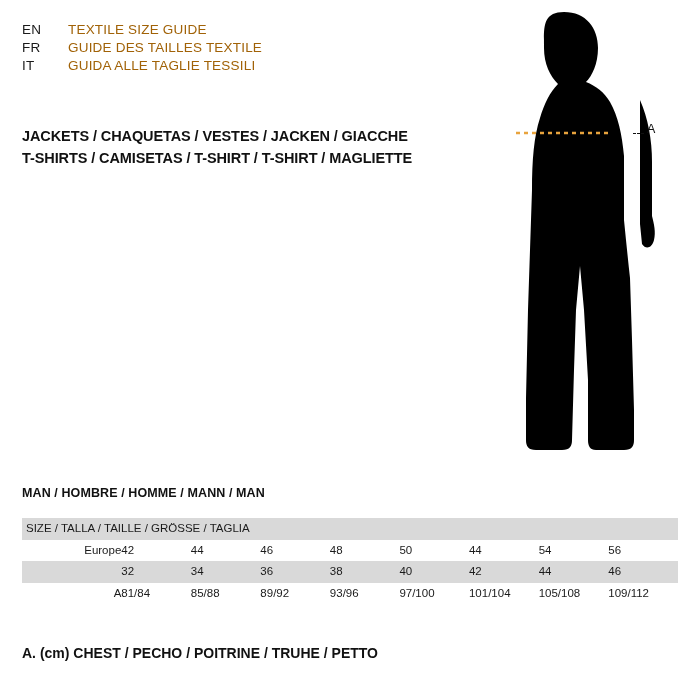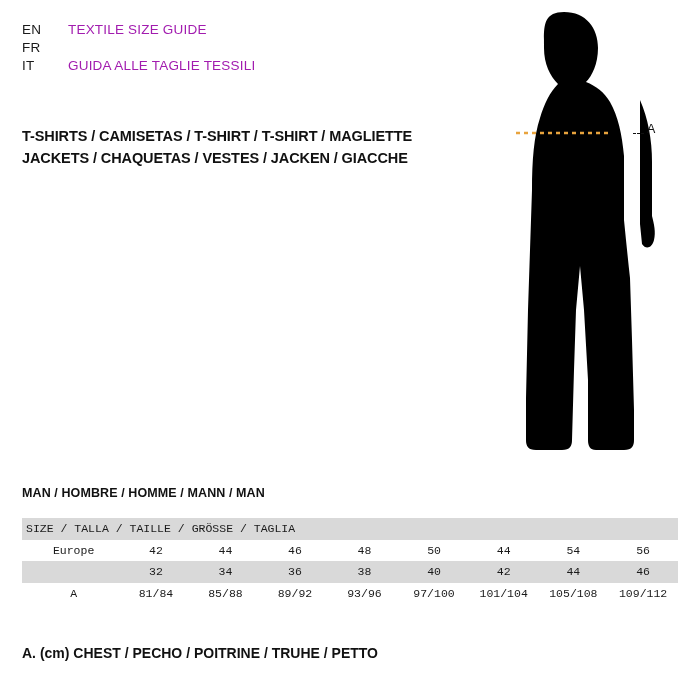--- a/index.html
+++ b/index.html
@@ -35,21 +35,21 @@
   }
   .lang-code {
     width: 46px;
     font-size: 13.5px;
     letter-spacing: 0.2px;
     color: #1a1a1a;
   }
   .lang-title {
     font-size: 13.5px;
     letter-spacing: 0.2px;
-    color: #a21caf;
+    color: #a16207;
   }
 
   
   .cat-block {
     position: absolute;
     left: 22px;
     top: 128px;
     width: 440px;
   }
   .cat-line {
@@ -105,37 +105,36 @@
     left: 22px;
     top: 518px;
     width: 656px;
     border-collapse: collapse;
     font-size: 11.5px;
   }
   .size-table td {
     padding: 3px 0 3px 0;
     color: #1a1a1a;
     line-height: 1.35;
-    font-family: Liberation Mono, monospace;
   }
   .size-table tr.head td {
     font-weight: normal;
     padding-left: 4px;
     font-size: 11.5px;
   }
   .row-grey { background: #d9d9d9; }
   .row-white { background: #ffffff; }
   .col-label {
     width: 96px;
     padding-left: 4px !important;
-    text-align: center;
+    text-align: right;
   }
   .col-val {
     width: 70px;
-    text-align: center;
+    text-align: left;
   }
 
   
   .footnote {
     position: absolute;
     left: 22px;
     top: 645px;
     font-size: 14px;
     font-weight: bold;
     color: #111;
@@ -146,30 +145,31 @@
 
 <div class="page">
 
   <div class="lang-block">
     <div class="lang-row">
       <span class="lang-code">EN</span>
       <span class="lang-title">TEXTILE SIZE GUIDE</span>
     </div>
     <div class="lang-row">
       <span class="lang-code">FR</span>
+      <span class="lang-title">GUIDE DES TAILLES TEXTILE</span>
     </div>
     <div class="lang-row">
       <span class="lang-code">IT</span>
       <span class="lang-title">GUIDA ALLE TAGLIE TESSILI</span>
     </div>
   </div>
 
   <div class="cat-block">
+    <div class="cat-line">JACKETS / CHAQUETAS / VESTES / JACKEN / GIACCHE</div>
     <div class="cat-line">T-SHIRTS / CAMISETAS / T-SHIRT / T-SHIRT / MAGLIETTE</div>
-    <div class="cat-line">JACKETS / CHAQUETAS / VESTES / JACKEN / GIACCHE</div>
   </div>
 
   <div class="figure">
     <svg width="220" height="460" viewBox="0 0 220 460" xmlns="http://www.w3.org/2000/svg">
 
       <path fill="#000000" d="M72,2 C94,2 106,18 106,38 C106,54 100,66 94,72 C104,76 112,82 118,92
         C126,106 130,124 132,146 L132,210
         C134,230 136,250 138,268
         L140,330 L142,400 L142,430
         C142,436 140,440 132,440 L104,440 C98,440 96,436 96,430

